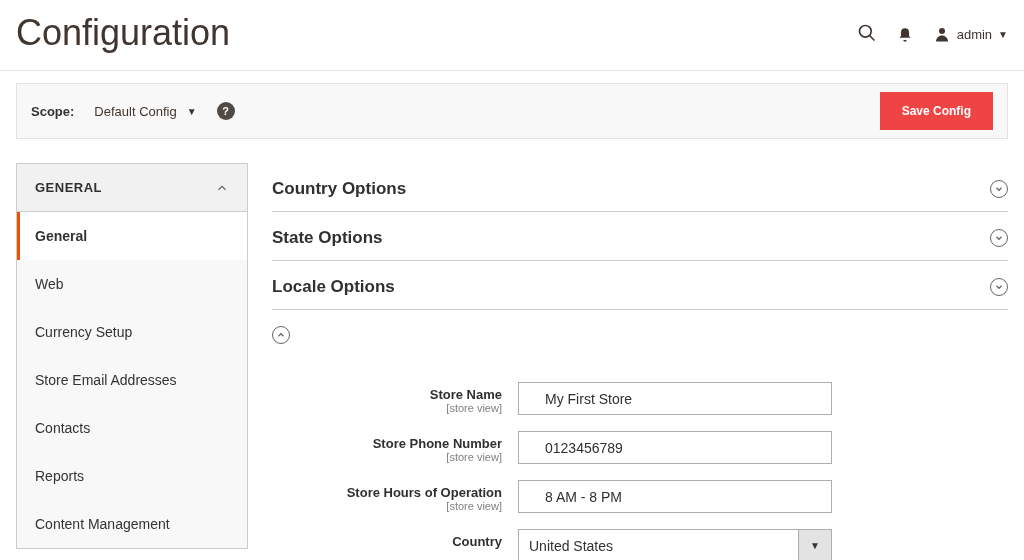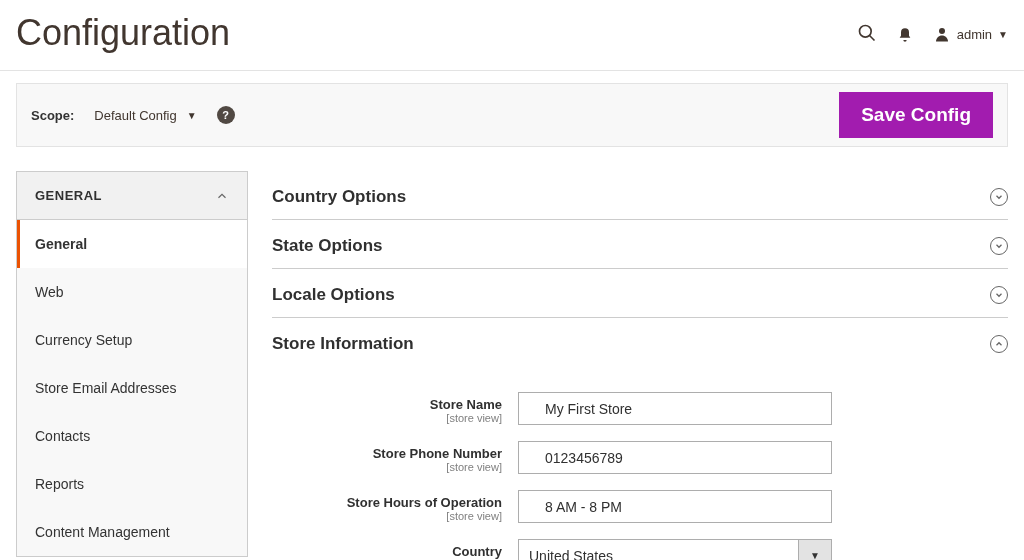--- a/index.html
+++ b/index.html
@@ -11,21 +11,21 @@
     .header-icon { cursor: pointer; display: flex; align-items: center; }
     .admin-menu { display: flex; align-items: center; gap: 6px; cursor: pointer; color: #41362f; font-size: 13px; }
     .admin-menu .caret { font-size: 10px; }
     
     .scope-bar { display: flex; align-items: center; justify-content: space-between; background: #f8f8f8; border: 1px solid #e3e3e3; padding: 8px 14px; margin: 12px 16px 0; }
     .scope-left { display: flex; align-items: center; gap: 20px; }
     .scope-label { font-weight: 600; font-size: 13px; }
     .scope-select { display: flex; align-items: center; gap: 10px; cursor: pointer; font-size: 13px; color: #41362f; }
     .scope-select .caret { font-size: 10px; }
     .help-icon { width: 18px; height: 18px; border-radius: 50%; background: #514943; color: #fff; display: flex; align-items: center; justify-content: center; font-size: 11px; font-weight: bold; cursor: pointer; }
-    .save-btn { background: #a21caf; color: #fff; border: none; padding: 12px 22px; font-size: 19px; font-weight: 600; cursor: pointer; }
+    .save-btn { background: #ef4444; color: #fff; border: none; padding: 12px 22px; font-size: 12px; font-weight: 600; cursor: pointer; }
     
     .main { display: flex; margin: 24px 16px 0; gap: 24px; }
     
     .sidebar { width: 232px; flex-shrink: 0; }
     .sidebar-group-header { background: #f1f1f1; border: 1px solid #ccc; padding: 16px 18px; display: flex; align-items: center; justify-content: space-between; cursor: pointer; }
     .sidebar-group-header .label { font-weight: 600; font-size: 13px; letter-spacing: 0.5px; color: #303030; text-transform: uppercase; }
     .sidebar-items { border-left: 1px solid #ccc; border-right: 1px solid #ccc; border-bottom: 1px solid #ccc; }
     .sidebar-item { padding: 16px 18px; font-size: 14px; color: #333; cursor: pointer; background: #f8f8f8; }
     .sidebar-item.active { background: #fff; border-left: 3px solid #eb5202; font-weight: 600; padding-left: 15px; }
     
@@ -131,21 +131,20 @@
       <span class="section-title">Locale Options</span>
       <span class="chevron-icon">
           <svg width="10" height="10" viewBox="0 0 24 24" fill="none" stroke="#666" stroke-width="3">
             <polyline points="6 9 12 15 18 9"></polyline>
           </svg>
         </span>
     </div>
 
     <div class="section-open">
       <div class="section-row">
-        <span class="section-title">Store Information</span>
         <span class="chevron-icon">
             <svg width="10" height="10" viewBox="0 0 24 24" fill="none" stroke="#666" stroke-width="3">
               <polyline points="6 15 12 9 18 15"></polyline>
             </svg>
           </span>
       </div>
 
       <div class="store-info-fields">
         <div class="field-row">
           <div class="field-label-col">

